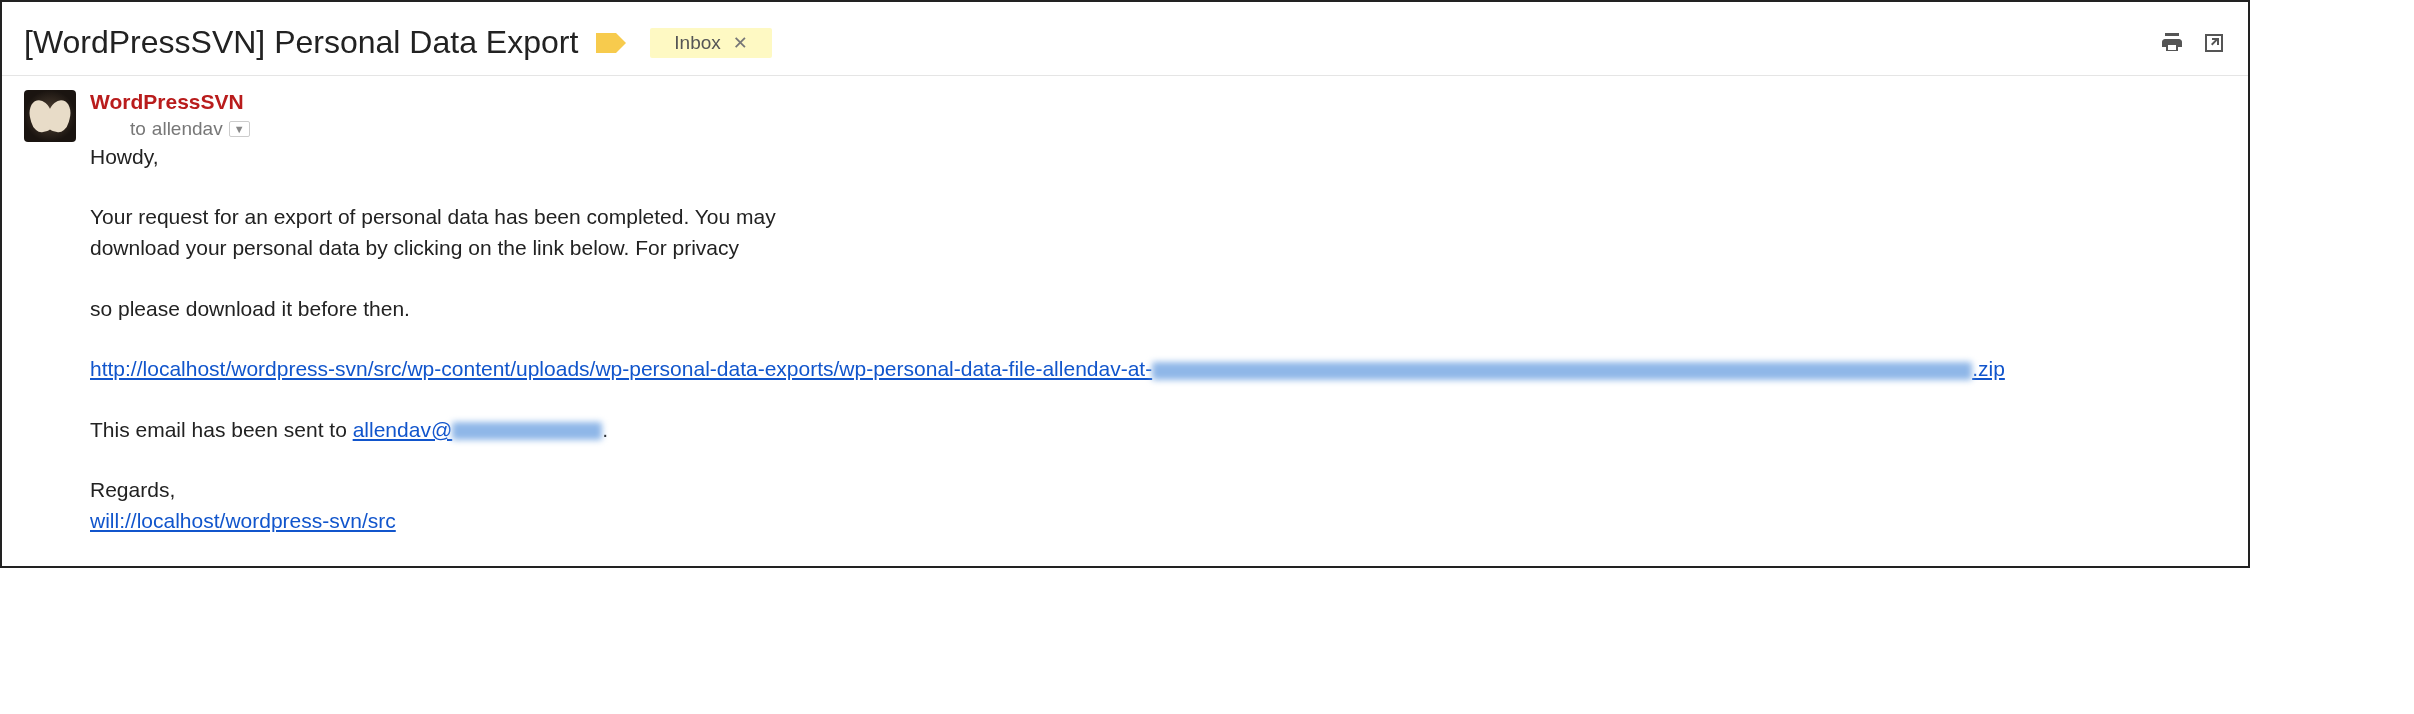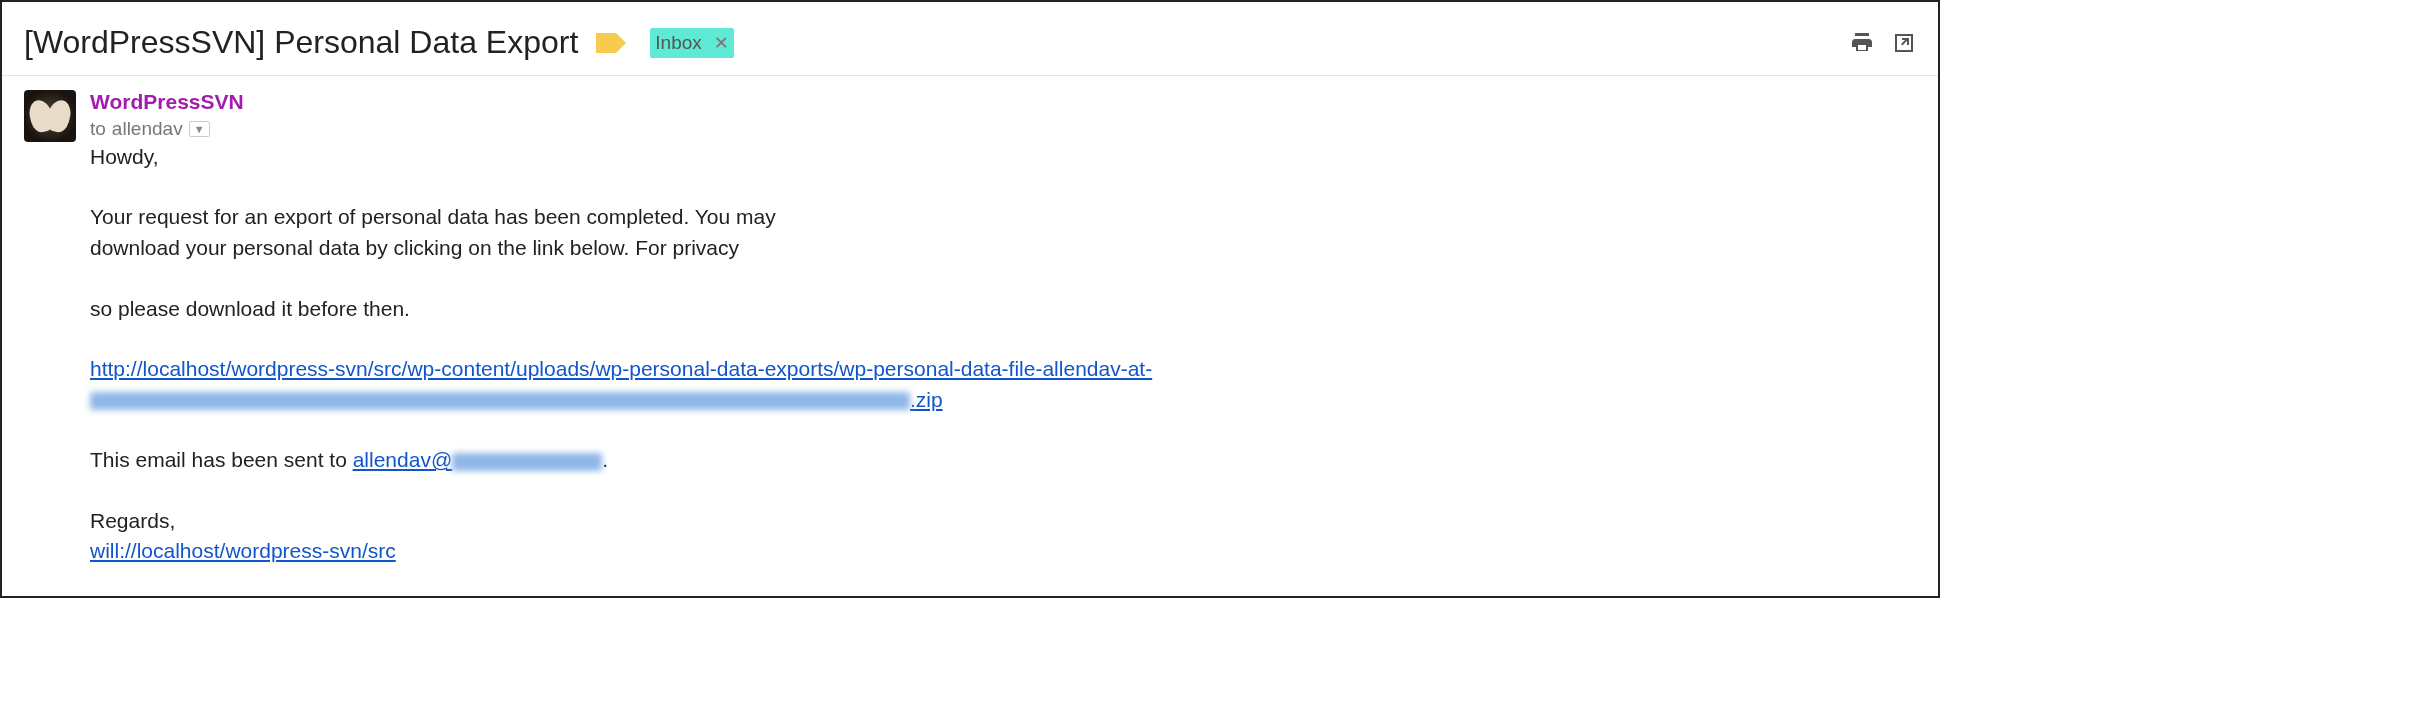--- a/index.html
+++ b/index.html
@@ -4,21 +4,21 @@
 <style>
   * { box-sizing: border-box; }
   html, body { margin: 0; padding: 0; }
   body {
     font-family: Arial, Helvetica, sans-serif;
     background: #fff;
     color: #222;
     font-size: 20px;
   }
   .email-container {
-    width: 1940px;
+    width: 2250px;
     border: 2px solid #222;
     padding: 10px 0 30px 0;
   }
   .subject-row {
     display: flex;
     align-items: center;
     padding: 12px 22px 14px 22px;
     border-bottom: 1px solid #e5e5e5;
   }
   .subject-text {
@@ -27,24 +27,24 @@
     margin-right: 18px;
   }
   .subject-label-icon {
     width: 30px;
     height: 20px;
     margin-right: 24px;
     position: relative;
   }
   .subject-label-icon svg { display:block; }
   .inbox-chip {
-    background: #5eead4;
+    background: #fef9c3;
     color: #555;
     font-size: 19px;
-    padding: 4px 5px;
+    padding: 4px 24px;
     display: inline-flex;
     align-items: center;
     border-radius: 2px;
     justify-content: flex-end;
   }
   .inbox-chip .x {
     margin-left: 12px;
     color: #777;
     font-size: 18px;
   }
@@ -89,21 +89,21 @@
     display: flex;
     flex-direction: column;
   }
   .meta-top {
     display: flex;
     align-items: center;
   }
   .sender-name {
     font-weight: bold;
     font-size: 21px;
-    color: #a21caf;
+    color: #b91c1c;
   }
   .meta-right {
     margin-left: auto;
     display: flex;
     align-items: center;
     gap: 14px;
   }
   .timestamp {
     color: #222;
     font-size: 21px;
@@ -128,20 +128,21 @@
     border-left: 1px solid #ccc;
     padding: 8px 10px;
   }
   .to-line {
     margin-top: 4px;
     color: #777;
     font-size: 19px;
     display: flex;
     align-items: center;
     gap: 6px;
+    margin-left: 40px;
   }
   .details-caret {
     border: 1px solid #ccc;
     padding: 0 4px;
     font-size: 11px;
     color: #888;
     border-radius: 2px;
     cursor: pointer;
     line-height: 14px;
   }

